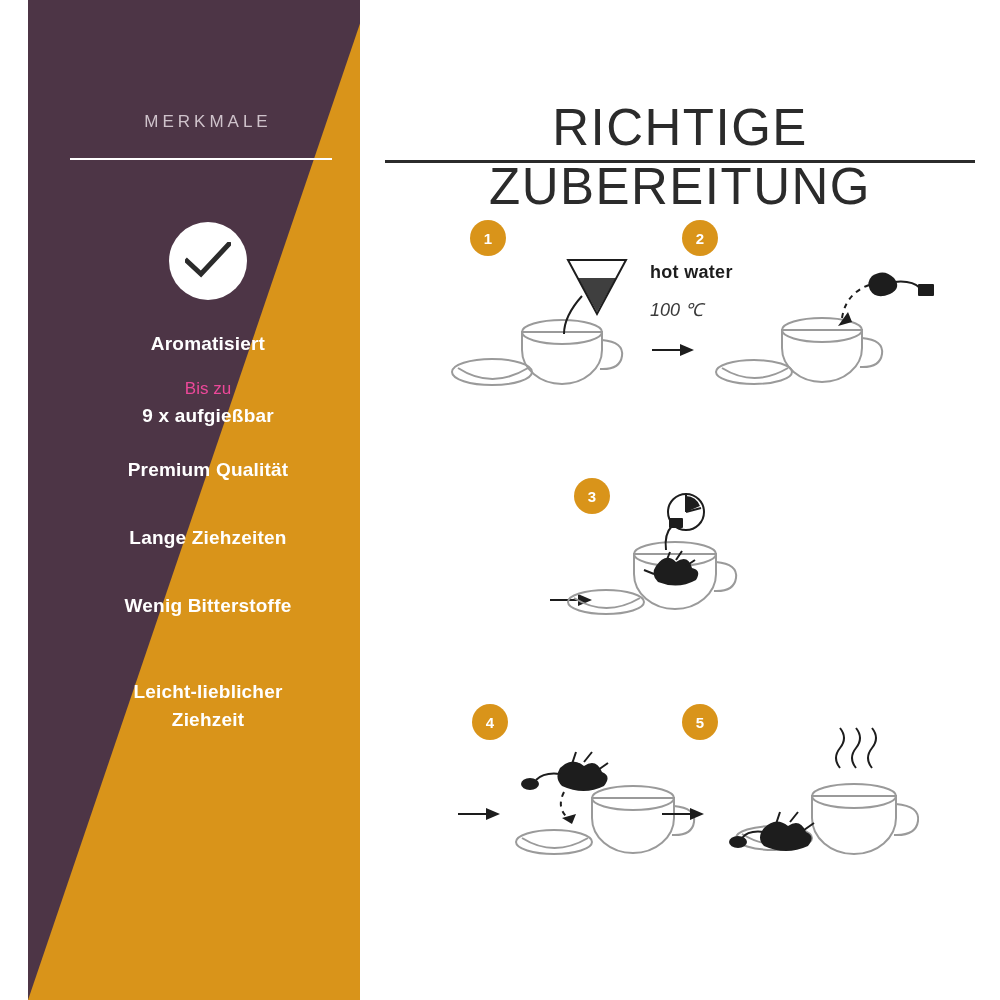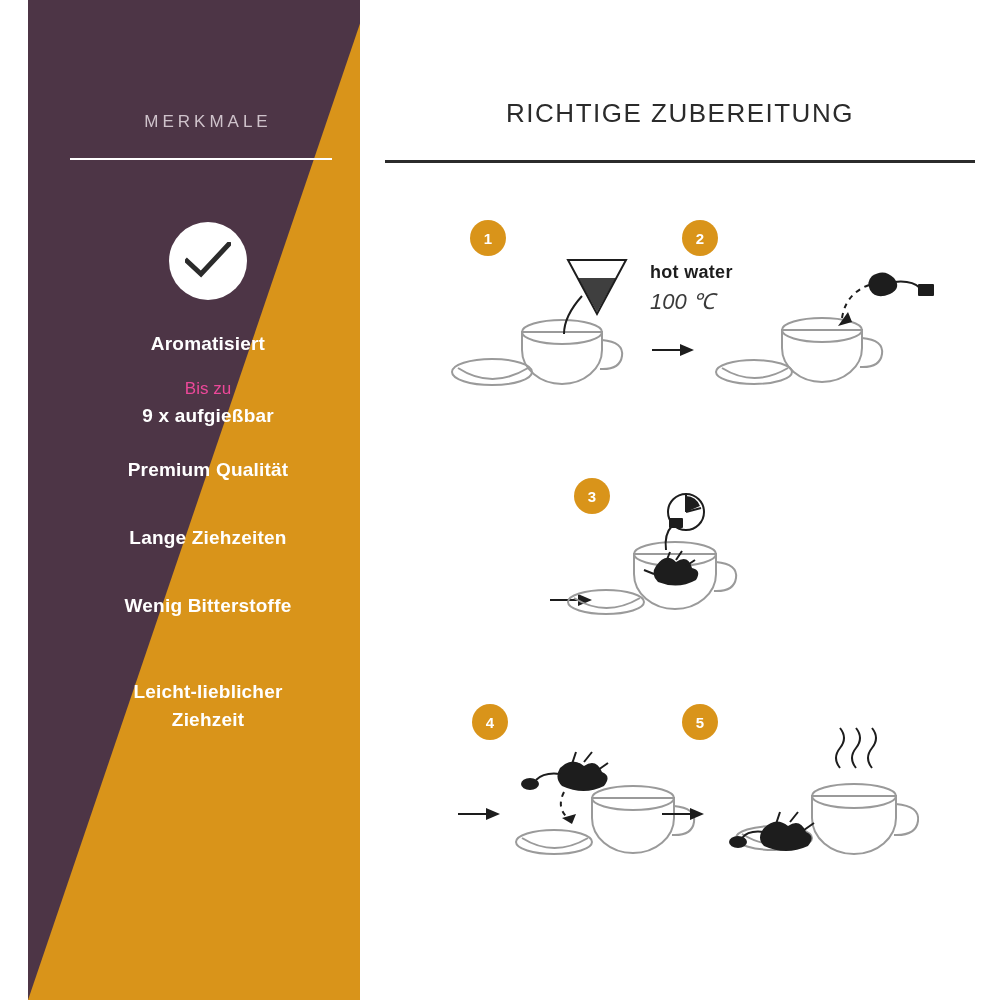--- a/index.html
+++ b/index.html
@@ -114,21 +114,21 @@
     width: 640px;
     height: 1000px;
     background: #ffffff;
   }
   .right-title {
     position: absolute;
     top: 98px;
     left: 0;
     width: 640px;
     text-align: center;
-    font-size: 26px;
+    font-size: 51px;
     letter-spacing: 1.5px;
     color: #2b2b2b;
     font-weight: normal;
   }
   .right-rule {
     position: absolute;
     top: 160px;
     left: 25px;
     width: 590px;
     height: 3px;
@@ -157,24 +157,24 @@
     color: #1d1d1d;
   }
   .hotwater-label .hw1 {
     display: block;
     font-size: 18px;
     font-weight: bold;
     letter-spacing: 0.3px;
   }
   .hotwater-label .hw2 {
     display: block;
-    font-size: 22px;
+    font-size: 18px;
     font-style: italic;
     color: #3a3a3a;
-    margin-top: 2px;
+    margin-top: 14px;
   }
 
   svg.art { position: absolute; overflow: visible; }
   .ln { fill: none; stroke: #9a9a9a; stroke-width: 2; }
   .ln-d { fill: none; stroke: #1d1d1d; stroke-width: 2; }
   .fl-d { fill: #1d1d1d; stroke: none; }
 </style>
 </head>
 <body>
 

